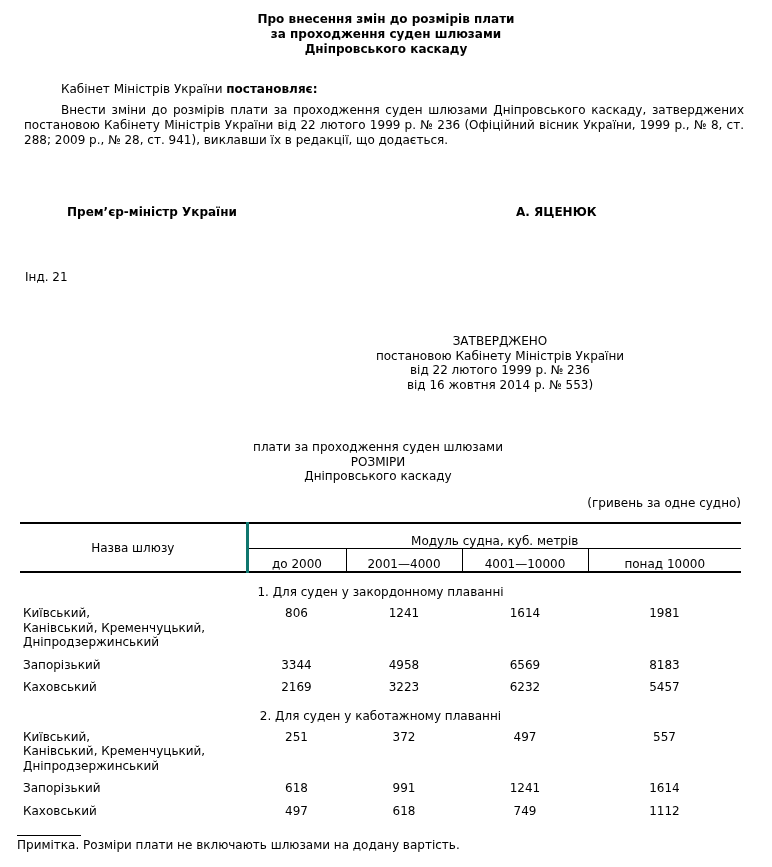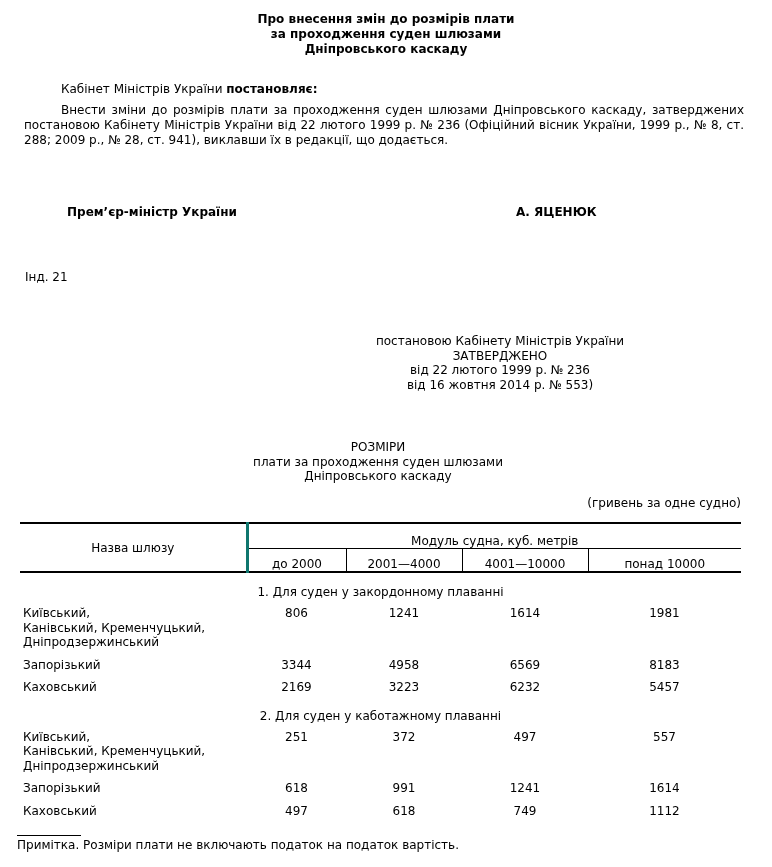--- a/index.html
+++ b/index.html
@@ -125,29 +125,29 @@
 <div class="abs para indent" style="top:82px;"><span>Кабінет Міністрів України </span><b>постановляє:</b></div>
 
 <div class="abs para indent" style="top:103px;">Внести зміни до розмірів плати за проходження суден шлюзами Дніпровського каскаду, затверджених постановою Кабінету Міністрів України від 22 лютого 1999 р. № 236 (Офіційний вісник України, 1999 р., № 8, ст. 288; 2009 р., № 28, ст. 941), виклавши їх в редакції, що додається.</div>
 
 <div class="abs sign-left">Прем’єр-міністр України</div>
 <div class="abs sign-right">А. ЯЦЕНЮК</div>
 
 <div class="abs ind">Інд. 21</div>
 
 <div class="abs approved">
+  <div>ЗАТВЕРДЖЕНО</div>
   <div>постановою Кабінету Міністрів України</div>
-  <div>ЗАТВЕРДЖЕНО</div>
   <div>від 22 лютого 1999 р. № 236</div>
   <div>від 16 жовтня 2014 р. № 553)</div>
 </div>
 
 <div class="abs razmiry">
+  <div>плати за проходження суден шлюзами</div>
   <div>РОЗМІРИ</div>
-  <div>плати за проходження суден шлюзами</div>
   <div>Дніпровського каскаду</div>
 </div>
 
 <div class="abs unit">(гривень за одне судно)</div>
 
 <table class="rates">
   <colgroup>
     <col class="col-name">
     <col class="c1">
     <col class="c2">
@@ -222,13 +222,13 @@
       <td class="name">Каховський</td>
       <td class="num">497</td>
       <td class="num">618</td>
       <td class="num">749</td>
       <td class="num">1112</td>
     </tr>
   </tbody>
 </table>
 
 <div class="abs footnote-line"></div>
-<div class="abs footnote">Примітка. Розміри плати не включають податок на податок вартість.</div>
+<div class="abs footnote">Примітка. Розміри плати не включають шлюзами на додану вартість.</div>
 
 </body></html>

